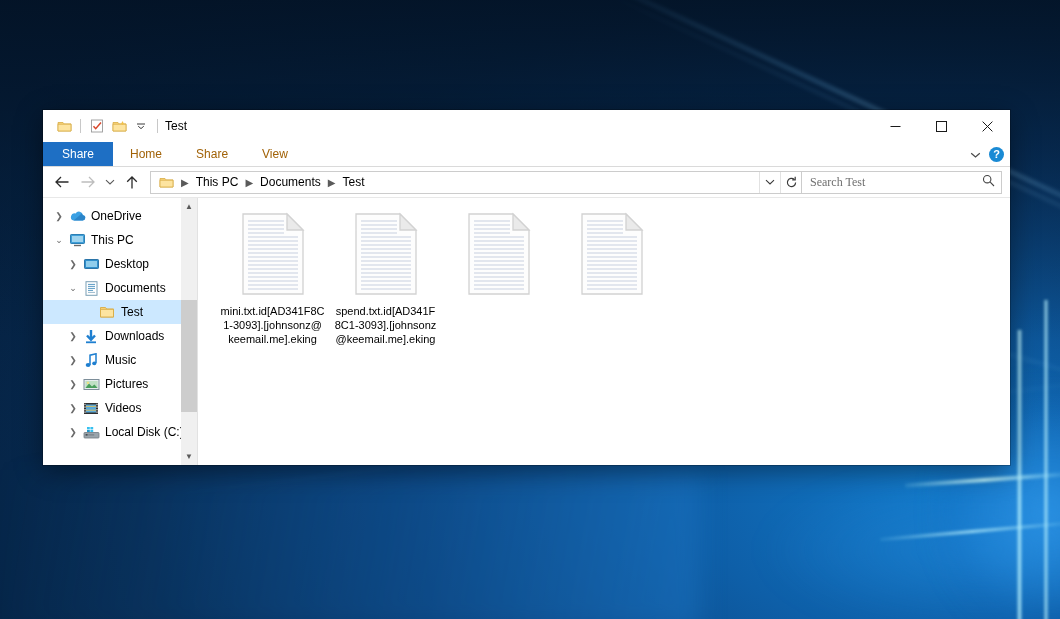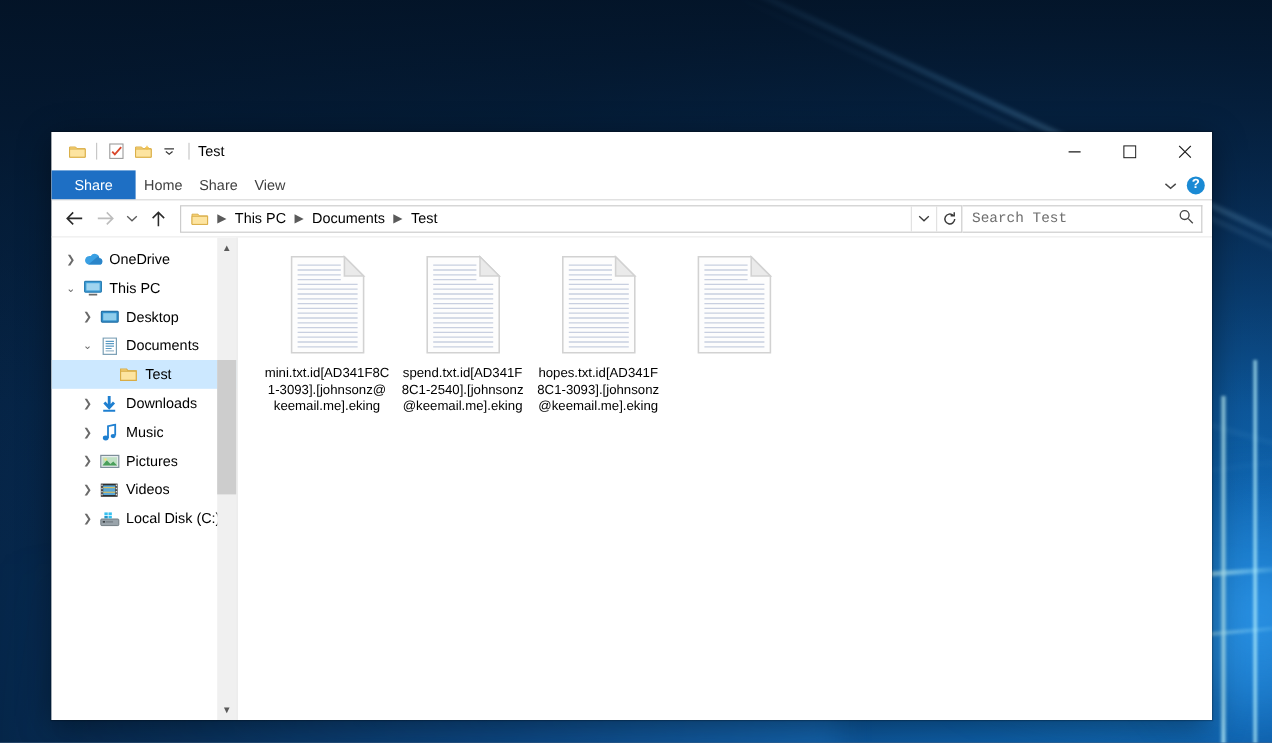--- a/index.html
+++ b/index.html
@@ -61,21 +61,21 @@
   .glowC {
     position: absolute; left: 0px; top: 470px; width: 700px; height: 160px;
     background: linear-gradient(100deg, rgba(12,70,130,0.0) 0%, rgba(20,95,165,0.35) 60%, rgba(30,120,200,0.45) 100%);
     filter: blur(12px);
   }
 
   
   #explorer {
     position: absolute;
     left: 43px; top: 110px;
-    width: 967px; height: 490px;
+    width: 967px; height: 355px;
     background: #ffffff;
     box-shadow: 0 0 0 1px rgba(0,0,0,0.22), 0 6px 26px rgba(0,0,0,0.42);
     display: flex;
     flex-direction: column;
     font-size: 12px;
     color: #000;
   }
 
   
   .titlebar {
@@ -106,23 +106,23 @@
   
   .ribbonbar {
     height: 25px;
     display: flex;
     align-items: stretch;
     background: #ffffff;
     border-bottom: 1px solid #dadada;
     position: relative;
   }
   .rtab {
-    padding: 0 7px;
+    padding: 0 17px;
     display: flex; align-items: center;
-    font-size: 12px; color: #404040;
+    font-size: 12px; color: #a16207;
   }
   .rtab.file {
     background: #1e6fc4;
     color: #ffffff;
     padding: 0 19px;
   }
   .ribbon-right {
     position: absolute; right: 6px; top: 0; height: 25px;
     display: flex; align-items: center; gap: 8px;
   }
@@ -173,21 +173,21 @@
   .searchbox {
     width: 200px; height: 23px;
     border: 1px solid #cccccc;
     border-left: none;
     background: #fff;
     display: flex; align-items: center;
     padding: 0 6px 0 8px;
   }
   .searchbox input {
     border: none; outline: none; flex: 1;
-    font-size: 12px; font-family: Liberation Mono, monospace;
+    font-size: 12px; font-family: Liberation Serif, serif;
     color: #444;
     background: transparent;
   }
   .searchbox input::placeholder { color: #6f6f6f; }
 
   
   .winbody { flex: 1; display: flex; min-height: 0; }
 
   .navpane {
     width: 155px;
@@ -592,47 +592,46 @@
           <div class="fileitem">
             <span class="fileicon">
               <svg width="66" height="84" viewBox="0 0 66 84">
                 <path d="M3 2h44l16 16v64H3z" fill="#fdfdfd" stroke="#d2d2d2" stroke-width="1.3"></path>
                 <path d="M47 2v16h16z" fill="#eaeaea" stroke="#d2d2d2" stroke-width="1.3"></path>
                 <g stroke="#c8cfe0" stroke-width="1.1">
                   <path d="M8 9h36M8 13h36M8 17h36M8 21h36M8 25h50M8 29h50M8 33h50M8 37h50M8 41h50M8 45h50M8 49h50M8 53h50M8 57h50M8 61h50M8 65h50M8 69h50M8 73h50M8 77h50"></path>
                 </g>
               </svg>
             </span>
-            <span class="filename">spend.txt.id[AD341F8C1-2540].[johnsonz@keemail.me].eking</span>
-          </div>
-
-          <div class="fileitem">
-            <span class="fileicon">
-              <svg width="66" height="84" viewBox="0 0 66 84">
-                <path d="M3 2h44l16 16v64H3z" fill="#fdfdfd" stroke="#d2d2d2" stroke-width="1.3"></path>
-                <path d="M47 2v16h16z" fill="#eaeaea" stroke="#d2d2d2" stroke-width="1.3"></path>
-                <g stroke="#c8cfe0" stroke-width="1.1">
-                  <path d="M8 9h36M8 13h36M8 17h36M8 21h36M8 25h50M8 29h50M8 33h50M8 37h50M8 41h50M8 45h50M8 49h50M8 53h50M8 57h50M8 61h50M8 65h50M8 69h50M8 73h50M8 77h50"></path>
-                </g>
-              </svg>
-            </span>
-            <span class="filename">hopes.txt.id[AD341F8C1-3093].[johnsonz@keemail.me].eking</span>
+            <span class="filename">spend.txt.id[AD341F8C1-3093].[johnsonz@keemail.me].eking</span>
           </div>
 
           <div class="fileitem">
             <span class="fileicon">
               <svg width="66" height="84" viewBox="0 0 66 84">
                 <path d="M3 2h44l16 16v64H3z" fill="#fdfdfd" stroke="#d2d2d2" stroke-width="1.3"></path>
                 <path d="M47 2v16h16z" fill="#eaeaea" stroke="#d2d2d2" stroke-width="1.3"></path>
                 <g stroke="#c8cfe0" stroke-width="1.1">
                   <path d="M8 9h36M8 13h36M8 17h36M8 21h36M8 25h50M8 29h50M8 33h50M8 37h50M8 41h50M8 45h50M8 49h50M8 53h50M8 57h50M8 61h50M8 65h50M8 69h50M8 73h50M8 77h50"></path>
                 </g>
               </svg>
             </span>
           </div>
 
+          <div class="fileitem">
+            <span class="fileicon">
+              <svg width="66" height="84" viewBox="0 0 66 84">
+                <path d="M3 2h44l16 16v64H3z" fill="#fdfdfd" stroke="#d2d2d2" stroke-width="1.3"></path>
+                <path d="M47 2v16h16z" fill="#eaeaea" stroke="#d2d2d2" stroke-width="1.3"></path>
+                <g stroke="#c8cfe0" stroke-width="1.1">
+                  <path d="M8 9h36M8 13h36M8 17h36M8 21h36M8 25h50M8 29h50M8 33h50M8 37h50M8 41h50M8 45h50M8 49h50M8 53h50M8 57h50M8 61h50M8 65h50M8 69h50M8 73h50M8 77h50"></path>
+                </g>
+              </svg>
+            </span>
+          </div>
+
         </div>
       </div>
     </div>
 
 
   </div>
 </div>
 
 </body></html>

